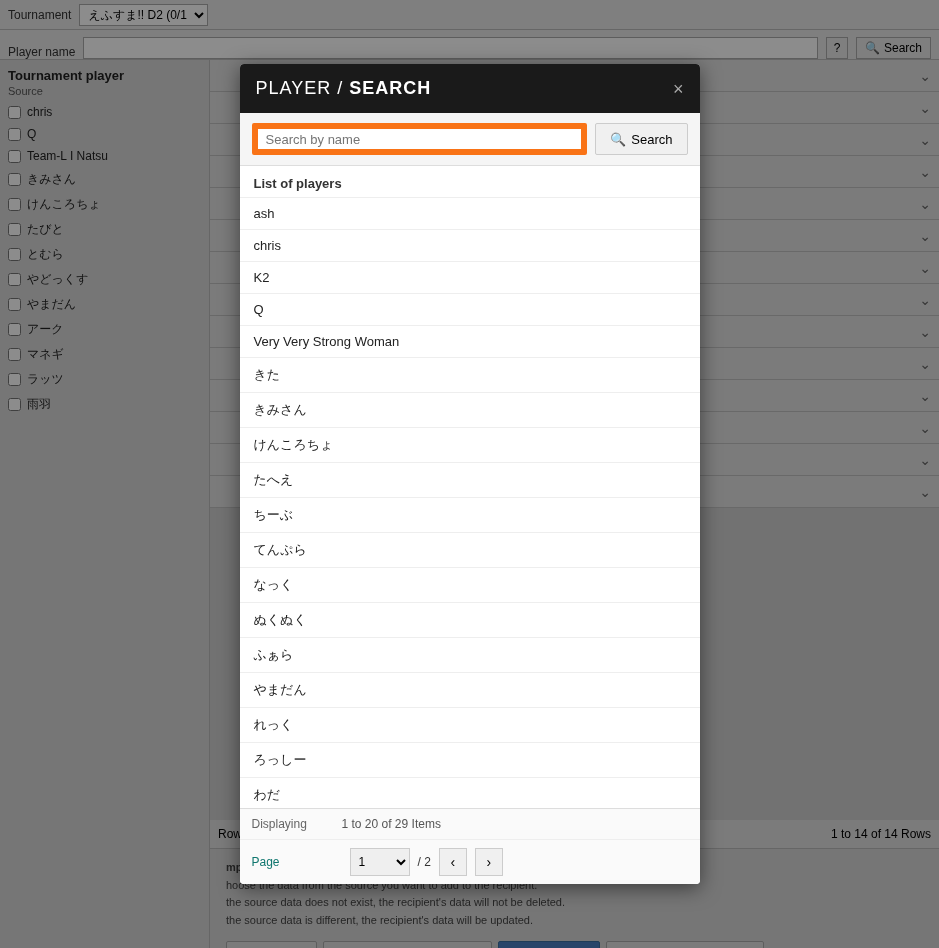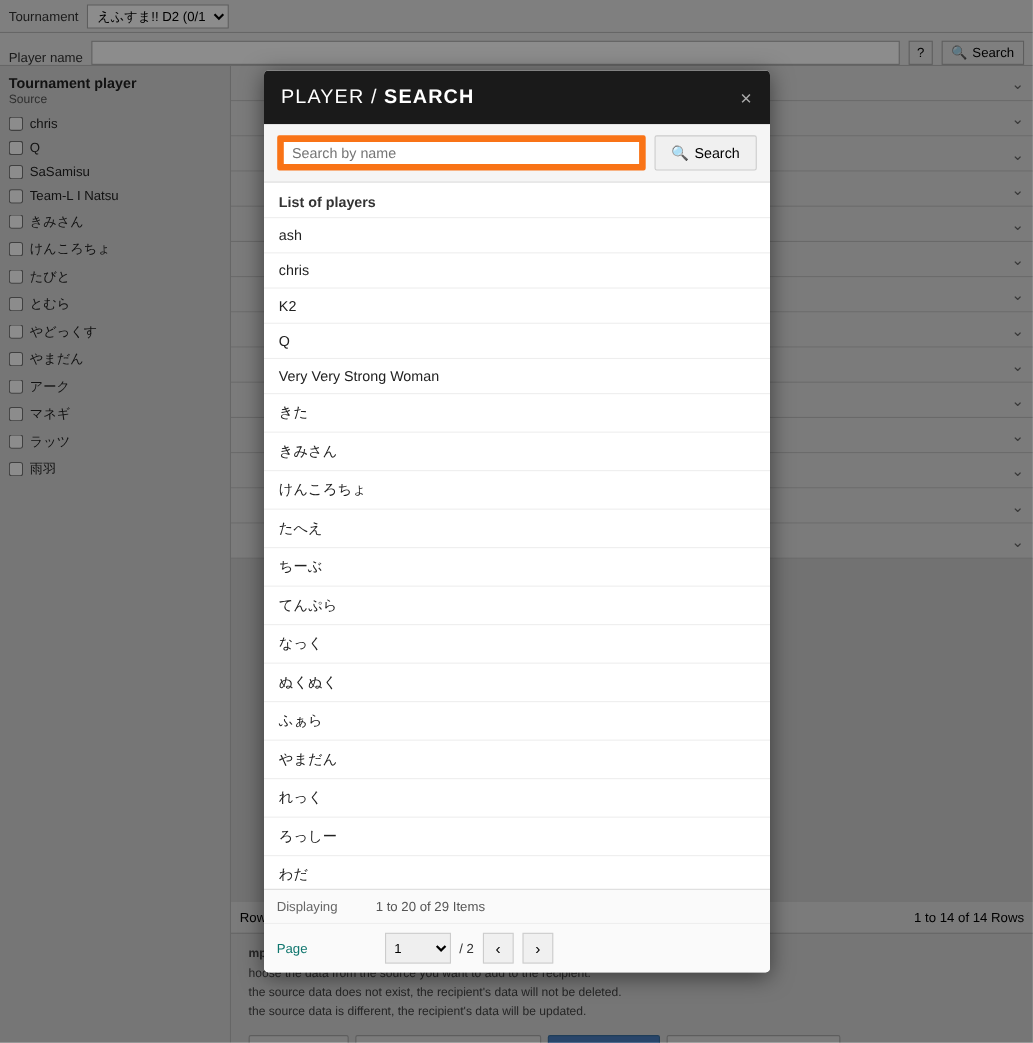--- a/index.html
+++ b/index.html
@@ -366,24 +366,20 @@
     <div class="sidebar-section-title">Tournament player</div>
     <div class="sidebar-section-sub">Source</div>
     <div id="sidebar-players">
         <div class="sidebar-item">
           <input type="checkbox" style=""> 
           <span>chris</span>
         </div>
         <div class="sidebar-item">
           <input type="checkbox" style=""> 
           <span>Q</span>
-        </div>
-        <div class="sidebar-item">
-          <input type="checkbox" style=""> 
-          <span>SaSamisu</span>
         </div>
         <div class="sidebar-item">
           <input type="checkbox" style=""> 
           <span>Team-L I Natsu</span>
         </div>
         <div class="sidebar-item">
           <input type="checkbox" style=""> 
           <span>きみさん</span>
         </div>
         <div class="sidebar-item">

